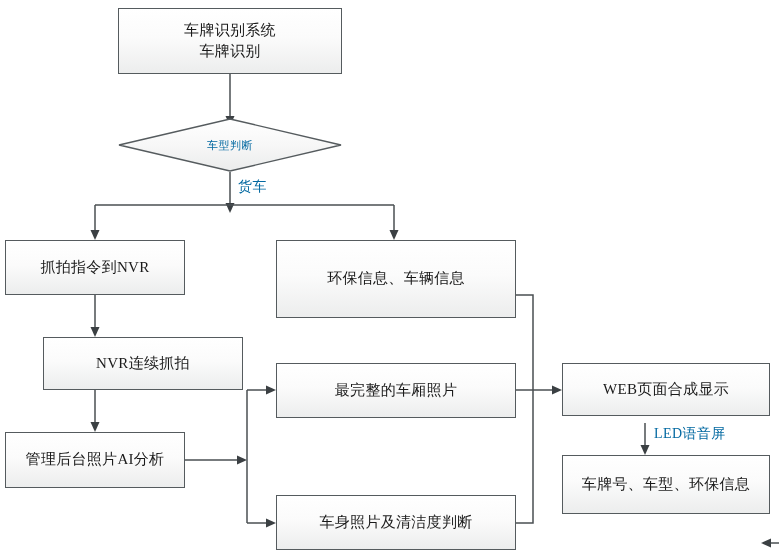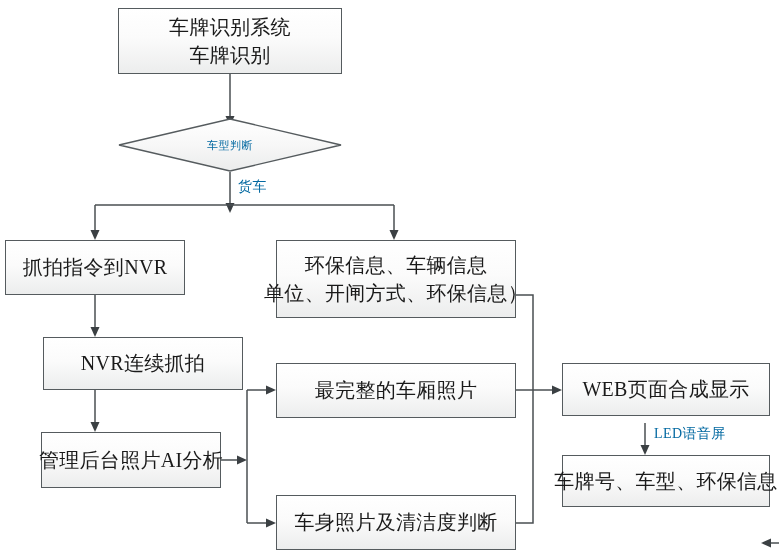--- a/index.html
+++ b/index.html
@@ -21,21 +21,21 @@
     position: absolute;
     box-sizing: border-box;
     border: 1.4px solid #555b5e;
     background: linear-gradient(180deg, #ffffff 0%, #fbfbfb 45%, #eceded 100%);
     display: flex;
     flex-direction: column;
     align-items: center;
     justify-content: center;
     text-align: center;
     color: #1a1a1a;
-    font-size: 20px;
+    font-size: 15px;
     line-height: 1.42;
     letter-spacing: 0.3px;
     box-shadow: 0 0 0 0 rgba(0,0,0,0);
     z-index: 4;
   }
   .node .ln {
     display: block;
     white-space: nowrap;
   }
   .diamond-wrap {
@@ -159,40 +159,39 @@
   <div class="edge-label" style="left:238px; top:178px;">货车</div>
 
   <div class="node" style="left:5px; top:240px; width:180px; height:55px;">
     <span class="ln">抓拍指令到NVR</span>
   </div>
 
   <div class="node" style="left:5px; top:337px; width:200px; height:53px;margin-left:38px;">
     <span class="ln">NVR连续抓拍</span>
   </div>
 
-  <div class="node" style="left:5px; top:432px; width:180px; height:56px;margin-left:36px;">
+  <div class="node" style="left:5px; top:432px; width:180px; height:56px;">
     <span class="ln">管理后台照片AI分析</span>
   </div>
 
   <div class="node" style="left:276px; top:240px; width:240px; height:78px;">
     <span class="ln">环保信息、车辆信息</span>
-    <span class="ln">单位、开闸方式、环保信息）</span>
   </div>
 
   <div class="node" style="left:276px; top:363px; width:240px; height:55px;">
     <span class="ln">最完整的车厢照片</span>
   </div>
 
   <div class="node" style="left:276px; top:495px; width:240px; height:55px;">
     <span class="ln">车身照片及清洁度判断</span>
   </div>
 
   <div class="node" style="left:562px; top:363px; width:208px; height:53px;">
     <span class="ln">WEB页面合成显示</span>
   </div>
 
   <div class="edge-label" style="left:654px; top:425px;">LED语音屏</div>
 
-  <div class="node" style="left:562px; top:455px; width:208px; height:52px;">
+  <div class="node" style="left:562px; top:455px; width:208px; height:59px;">
     <span class="ln">车牌号、车型、环保信息</span>
   </div>
 
 </div>
 
 </body></html>

